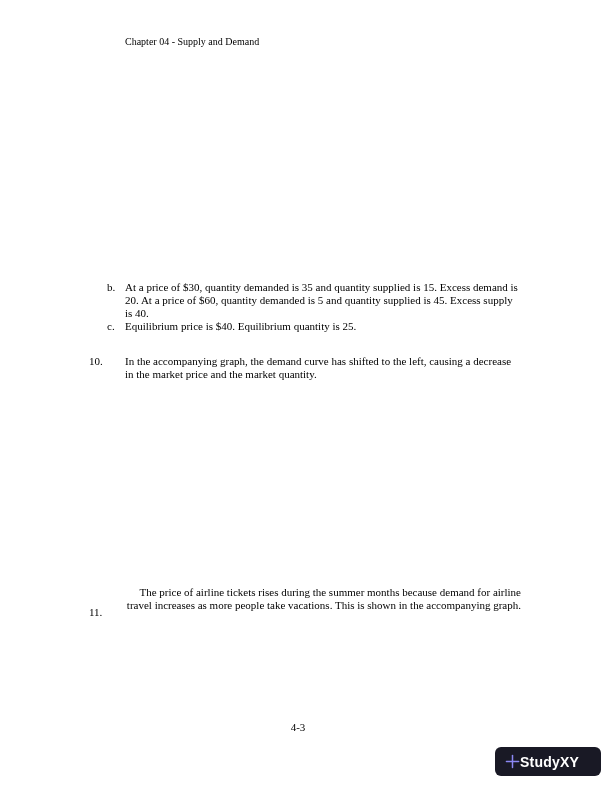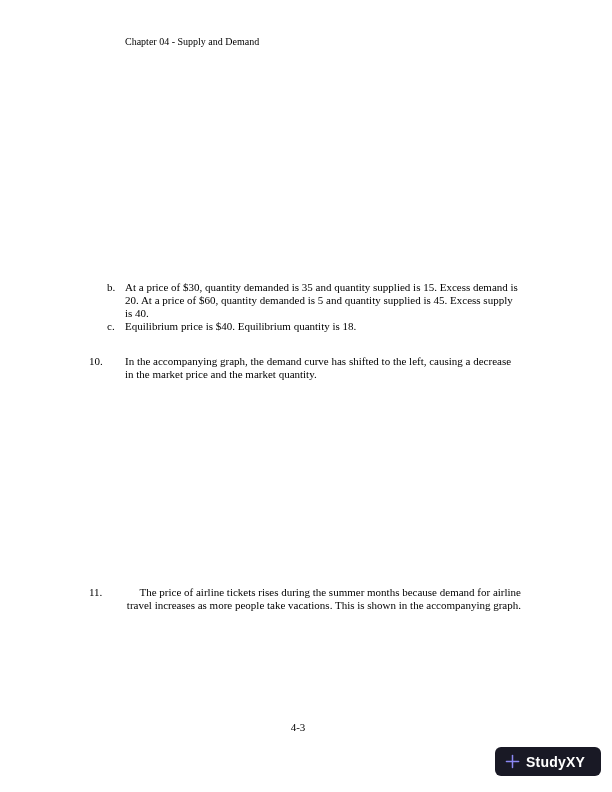--- a/index.html
+++ b/index.html
@@ -34,36 +34,35 @@
 
   #item-c  { left: 107px; top: 320px; }
   #item-c .lbl  { width: 18px; }
   #item-c .txt  { width: 396px; }
 
   #item-10 { left: 89px;  top: 355px; }
   #item-10 .lbl { width: 36px; }
   #item-10 .txt { width: 396px; }
 
   #item-11 { left: 89px;  top: 586px; }
-  #item-11 .lbl { width: 36px; }
+  #item-11 .lbl { width: 36px; margin-top: 20px; }
   #item-11 .txt { width: 396px; text-align: right; }
 
   .footer {
     position: absolute; left: 0; top: 721px; width: 596px;
     text-align: center; font-size: 11px;
   }
 
   .badge {
     position: absolute; right: 11px; top: 747px;
     width: 106px; height: 29px;
     background: #191925;
     border-radius: 6px;
     display: flex; align-items: center;
     padding: 0 10px;
-    gap: 6px;
   }
   .badge .plus { width: 15px; height: 15px; display: block; flex: 0 0 auto; }
   .badge .brand {
     font-family: "Liberation Sans", sans-serif;
     font-weight: bold; font-size: 14px; color: #ffffff;
     letter-spacing: 0.2px;
     white-space: nowrap;
   }
 </style>
 </head>
@@ -73,21 +72,21 @@
 
   <div class="header">Chapter 04 - Supply and Demand</div>
 
   <div class="item" id="item-b">
     <span class="lbl">b.</span>
     <span class="txt">At a price of $30, quantity demanded is 35 and quantity supplied is 15. Excess demand is 20. At a price of $60, quantity demanded is 5 and quantity supplied is 45. Excess supply is 40.</span>
   </div>
 
   <div class="item" id="item-c">
     <span class="lbl">c.</span>
-    <span class="txt">Equilibrium price is $40. Equilibrium quantity is 18.</span>
+    <span class="txt">Equilibrium price is $40. Equilibrium quantity is 25.</span>
   </div>
 
   <div class="item" id="item-10">
     <span class="lbl">10.</span>
     <span class="txt">In the accompanying graph, the demand curve has shifted to the left, causing a decrease in the market price and the market quantity.</span>
   </div>
 
   <div class="item" id="item-11">
     <span class="lbl">11.</span>
     <span class="txt">The price of airline tickets rises during the summer months because demand for airline travel increases as more people take vacations. This is shown in the accompanying graph.</span>

